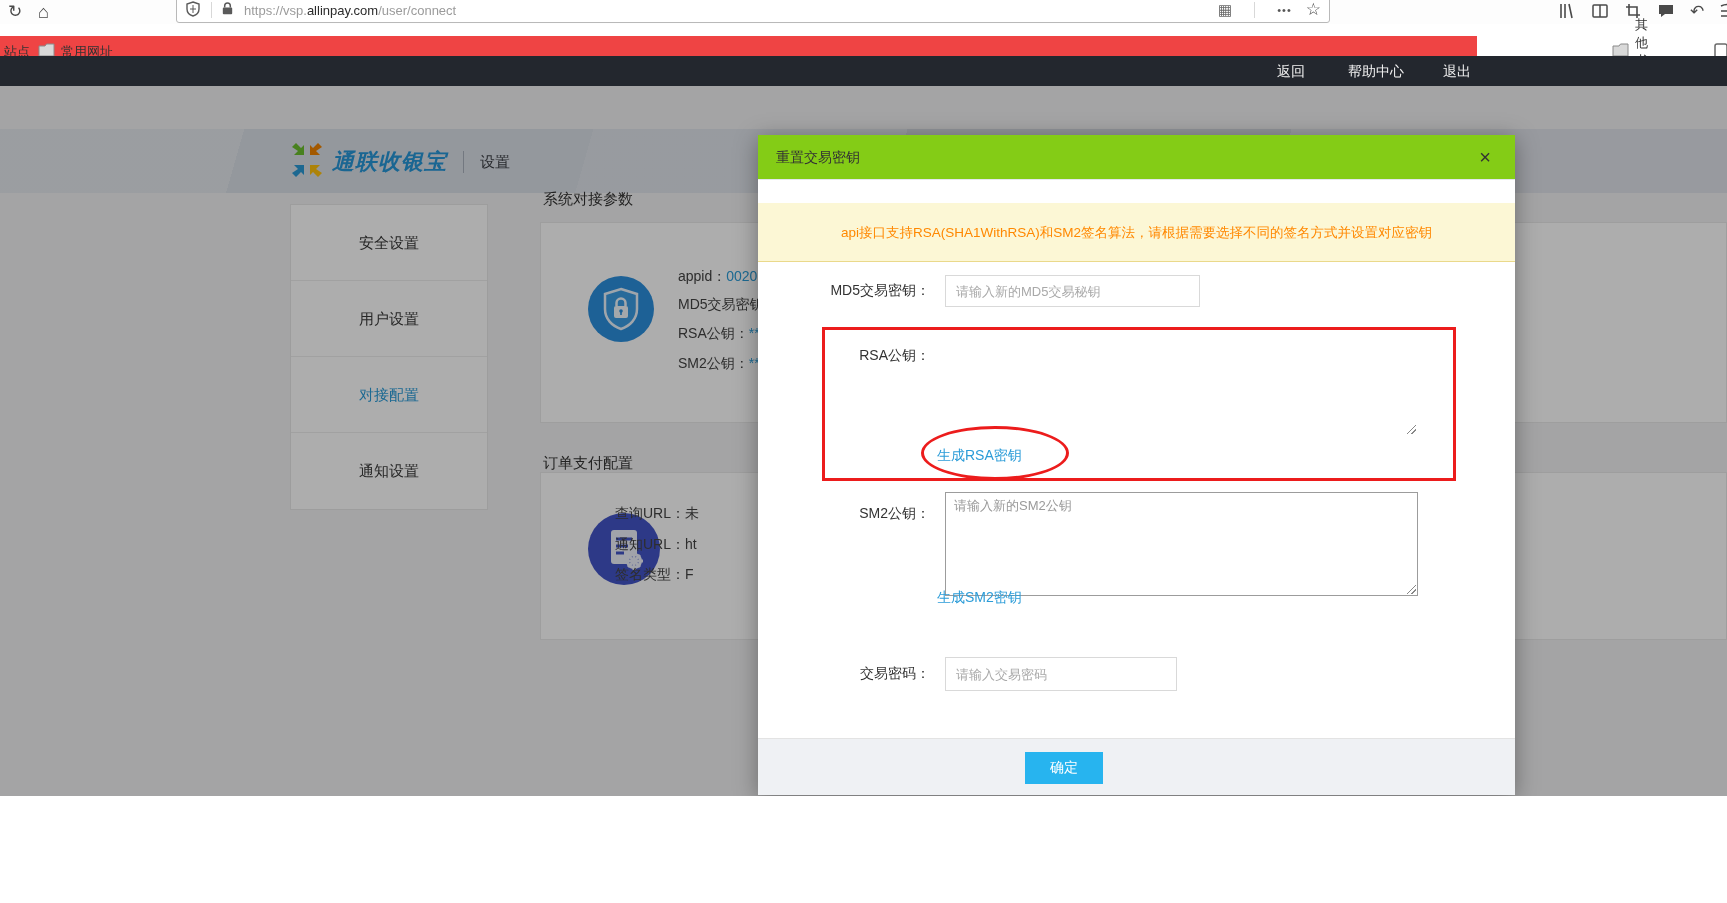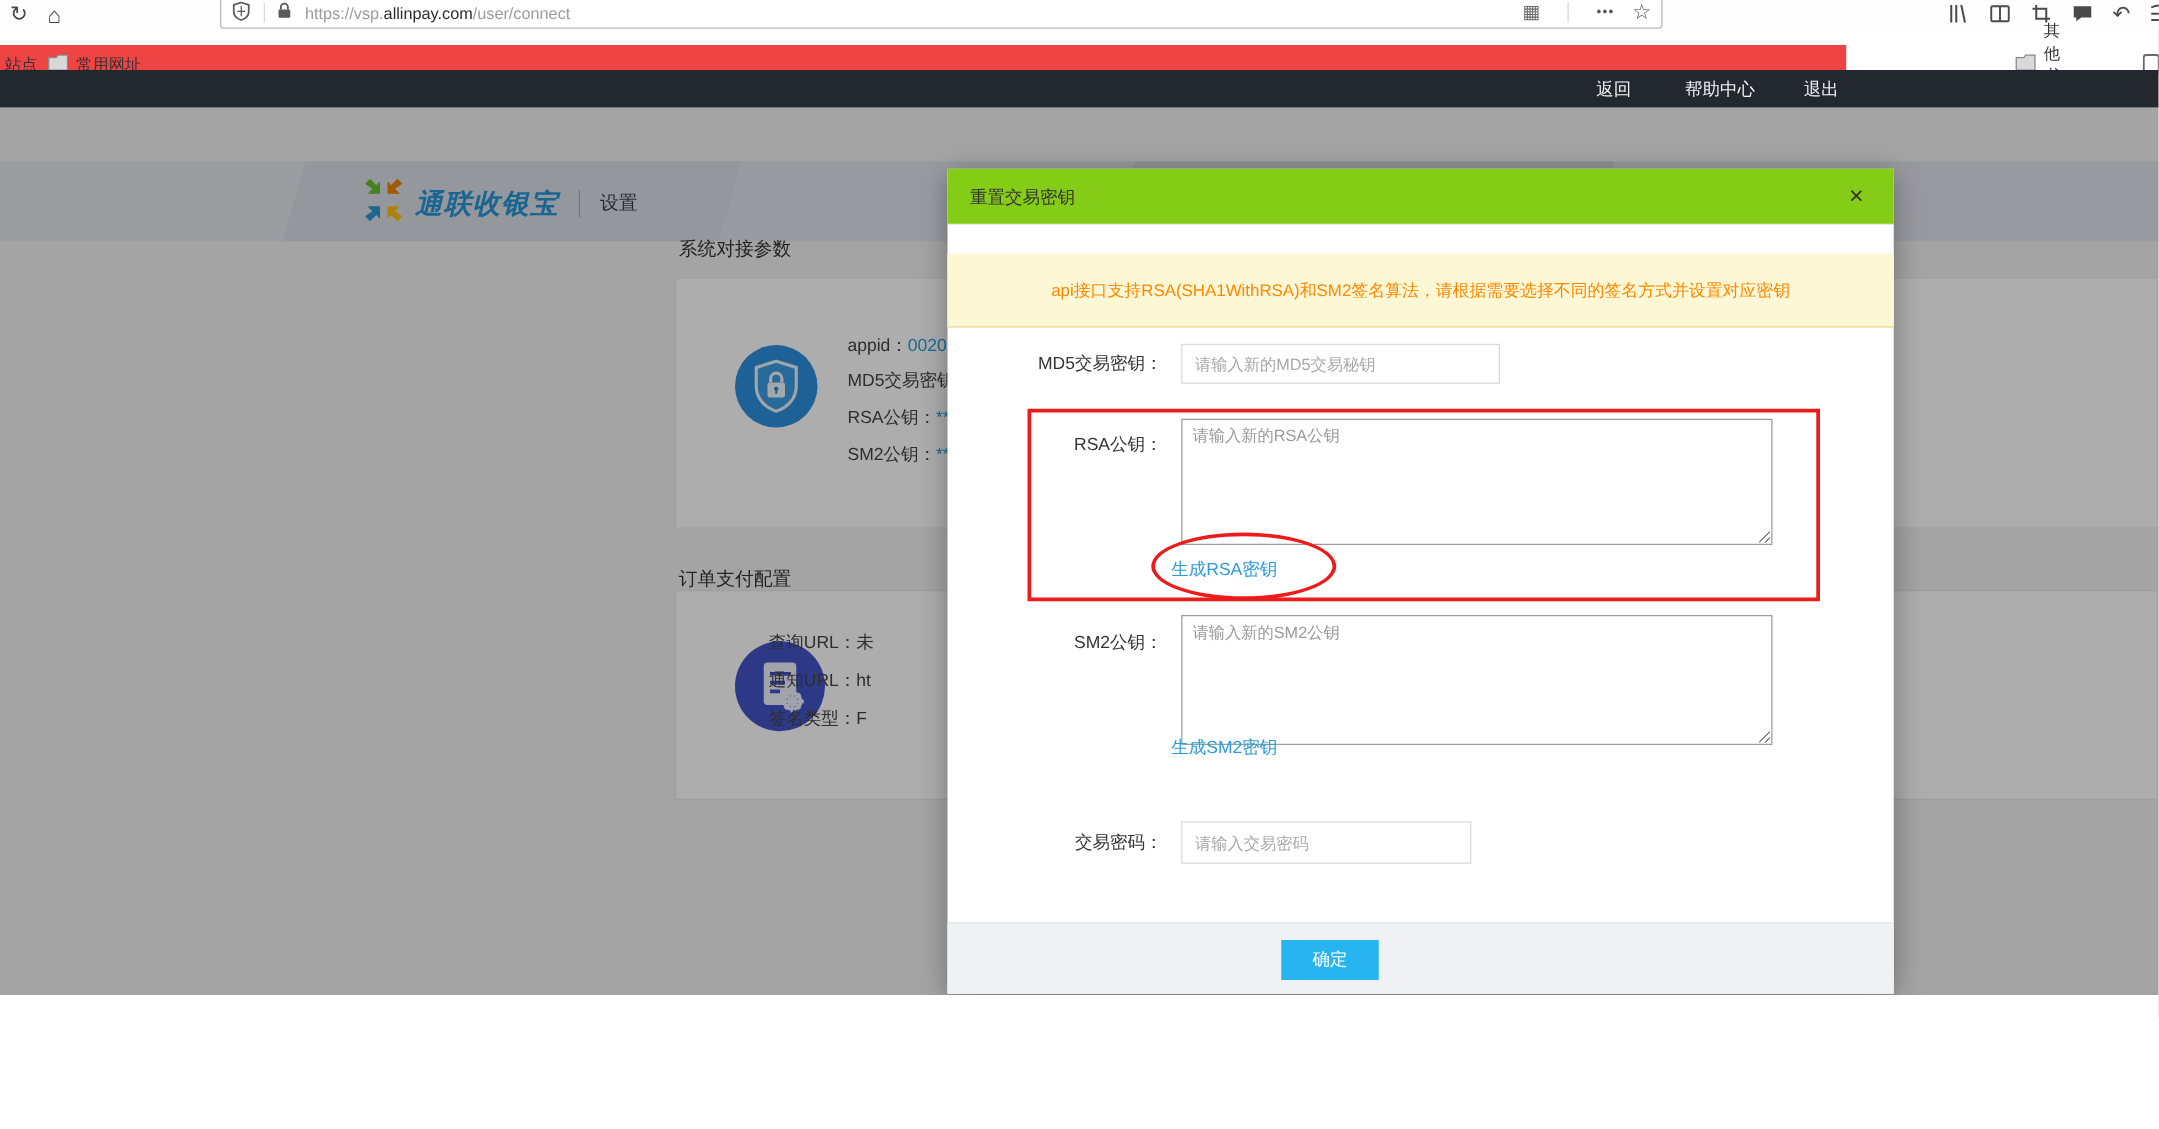--- a/index.html
+++ b/index.html
@@ -198,20 +198,26 @@
           <path d="M16 34 L16 24 L6 24 L10 28 L4 32 L8 36 L13 31 Z" fill="#2a9ad6"></path>
           <path d="M22 34 L22 24 L32 24 L28 28 L34 32 L30 36 L25 31 Z" fill="#ffc20e"></path>
         </svg>
       </span>
       <span class="logo-text">通联收银宝</span>
       <span class="logo-div"></span>
       <span class="banner-menu">设置</span>
     </div>
   </div>
 
+  <div class="sidebar">
+    <div class="side-item">安全设置</div>
+    <div class="side-item">用户设置</div>
+    <div class="side-item active">对接配置</div>
+    <div class="side-item">通知设置</div>
+  </div>
 
   <div class="sec-title" style="left:543px;top:134px;">系统对接参数</div>
   <div class="card" style="top:166px;height:201px;"></div>
   <span class="circle-icon" style="left:587px;top:219px;">
     <svg width="68" height="68" viewBox="0 0 68 68">
       <circle cx="34" cy="34" r="33" fill="#2b8fdd"></circle>
       <path d="M34 14 L50 19 V34 C50 44 43 51 34 54 C25 51 18 44 18 34 V19 Z" fill="#3c9ce4" stroke="#eaf4fd" stroke-width="2.5"></path>
       <rect x="27" y="31" width="14" height="12" rx="2" fill="#f2f8fd"></rect>
       <path d="M29.5 31 V28 a4.5 4.5 0 0 1 9 0 V31" fill="none" stroke="#f2f8fd" stroke-width="2.5"></path>
       <circle cx="34" cy="36" r="1.8" fill="#2b8fdd"></circle>
@@ -255,21 +261,20 @@
       <span class="modal-title">重置交易密钥</span>
       <span class="modal-close">×</span>
     </div>
 
     <div class="warn-band">api接口支持RSA(SHA1WithRSA)和SM2签名算法，请根据需要选择不同的签名方式并设置对应密钥</div>
 
     <div class="f-label" style="top:147px;">MD5交易密钥：</div>
     <input class="f-input" style="top: 140px; width: 255px;" placeholder="请输入新的MD5交易秘钥">
 
     <div class="f-label" style="top:212px;">RSA公钥：</div>
-    <textarea class="f-area" style="top: 200px; height: 101px;" placeholder="请输入新的RSA公钥"></textarea>
     <span class="resize-dots" style="left:649px;top:290px;"></span>
     <span class="gen-link" style="left:179px;top:312px;">生成RSA密钥</span>
 
     <div class="anno-rect"></div>
     <div class="anno-ellipse" style="left:163px;top:291px;width:148px;height:54px;"></div>
 
     <div class="f-label" style="top:370px;">SM2公钥：</div>
     <textarea class="f-area" style="top: 357px; height: 104px;" placeholder="请输入新的SM2公钥"></textarea>
     <span class="resize-dots" style="left:649px;top:450px;"></span>
     <span class="gen-link" style="left:179px;top:454px;">生成SM2密钥</span>

